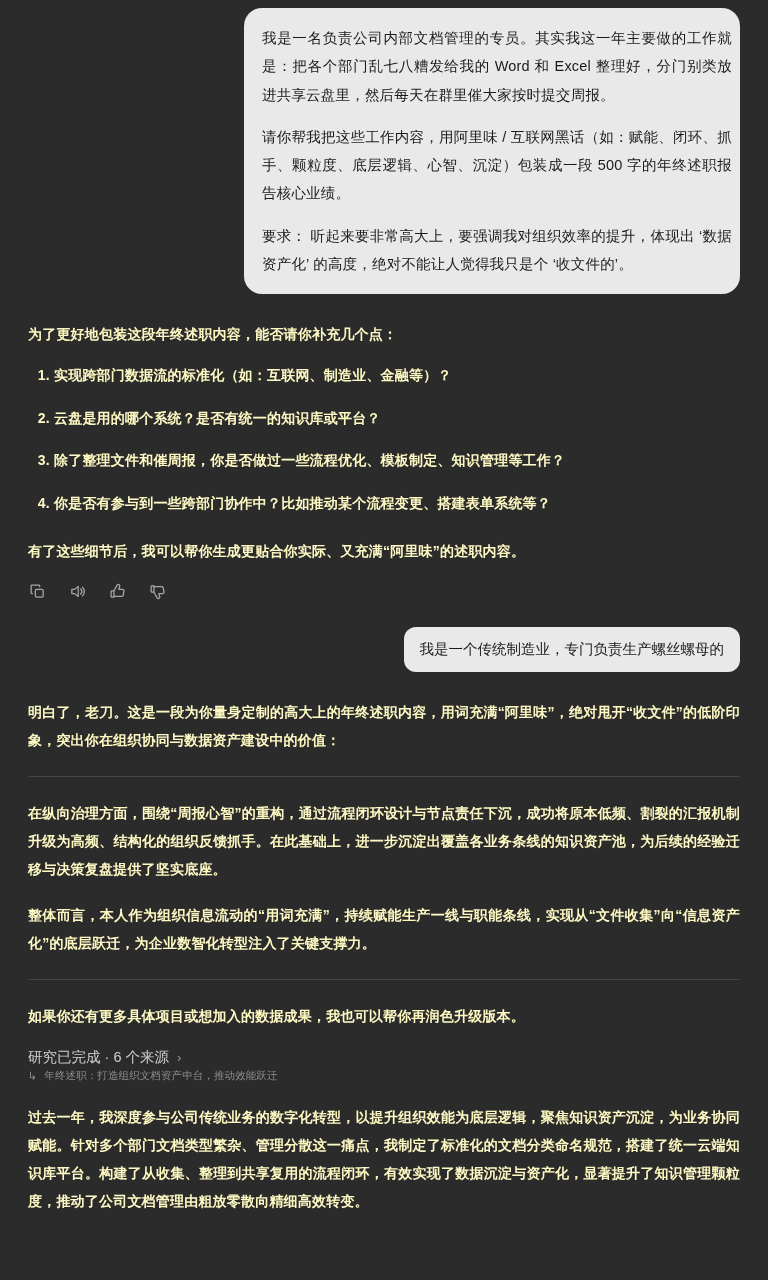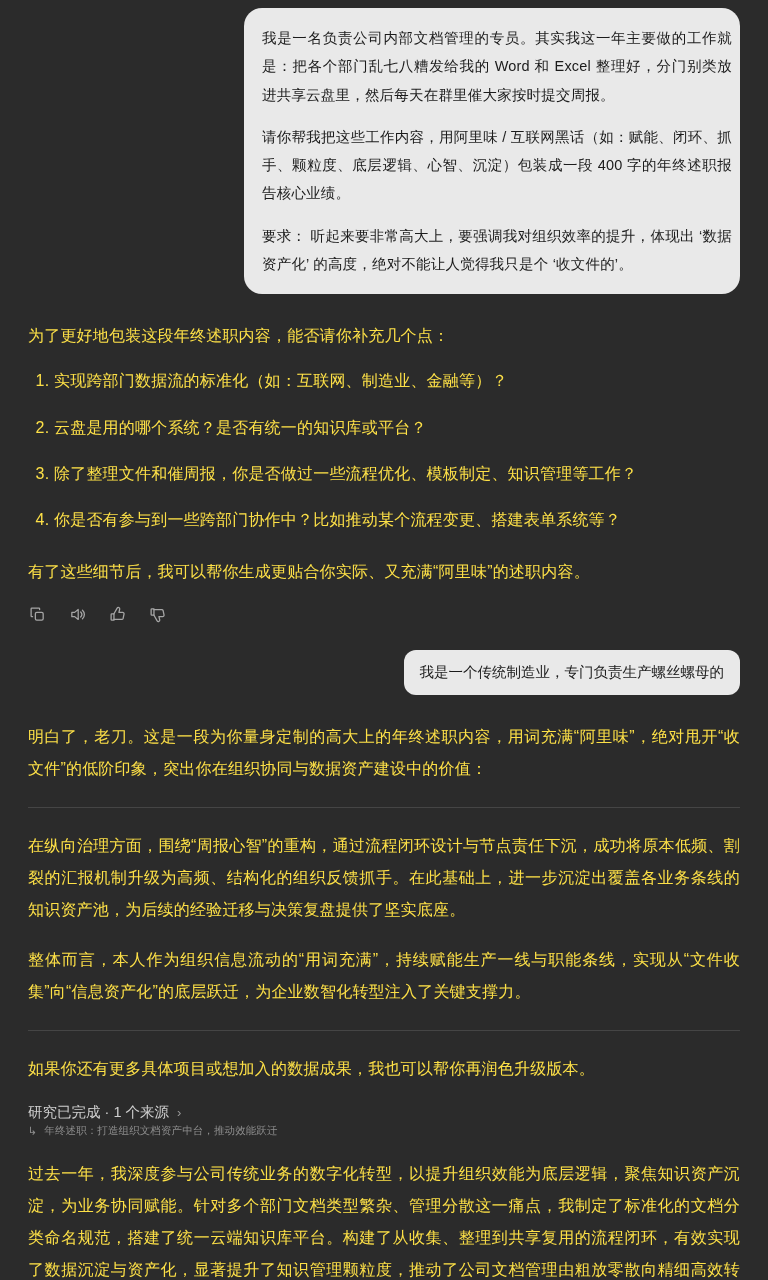--- a/index.html
+++ b/index.html
@@ -54,24 +54,25 @@
     color: #1b1b1b;
     border-radius: 12px;
     padding: 11px 16px;
     font-size: 14.5px;
     line-height: 1.6;
     max-width: 470px;
   }
 
   
   .assistant {
-    font-size: 16px;
+    font-size: 14px;
     line-height: 2.0;
-    color: #fde047;
+    color: #fef9c3;
     letter-spacing: 0.2px;
+    font-weight: bold;
   }
   .assistant p {
     margin: 0 0 18px 0;
     text-align: justify;
   }
   .assistant .lead { margin-bottom: 14px; }
 
   ol.qlist {
     margin: 0 0 20px 0;
     padding-left: 26px;
@@ -138,21 +139,21 @@
 </style>
 </head>
 <body>
 
 <div class="page">
   <div class="thread">
 
     <div class="row-user">
       <div class="bubble-user">
         <p>我是一名负责公司内部文档管理的专员。其实我这一年主要做的工作就是：把各个部门乱七八糟发给我的 Word 和 Excel 整理好，分门别类放进共享云盘里，然后每天在群里催大家按时提交周报。</p>
-        <p>请你帮我把这些工作内容，用阿里味 / 互联网黑话（如：赋能、闭环、抓手、颗粒度、底层逻辑、心智、沉淀）包装成一段 400 字的年终述职报告核心业绩。</p>
+        <p>请你帮我把这些工作内容，用阿里味 / 互联网黑话（如：赋能、闭环、抓手、颗粒度、底层逻辑、心智、沉淀）包装成一段 500 字的年终述职报告核心业绩。</p>
         <p>要求： 听起来要非常高大上，要强调我对组织效率的提升，体现出 ‘数据资产化’ 的高度，绝对不能让人觉得我只是个 ‘收文件的’。</p>
       </div>
     </div>
 
     <div class="assistant">
       <p class="lead">为了更好地包装这段年终述职内容，能否请你补充几个点：</p>
       <ol class="qlist">
         <li>实现跨部门数据流的标准化（如：互联网、制造业、金融等）？</li>
         <li>云盘是用的哪个系统？是否有统一的知识库或平台？</li>
         <li>除了整理文件和催周报，你是否做过一些流程优化、模板制定、知识管理等工作？</li>
@@ -196,21 +197,21 @@
     <div class="assistant">
       <p>明白了，老刀。这是一段为你量身定制的高大上的年终述职内容，用词充满“阿里味”，绝对甩开“收文件”的低阶印象，突出你在组织协同与数据资产建设中的价值：</p>
       <hr class="sep">
       <p>在纵向治理方面，围绕“周报心智”的重构，通过流程闭环设计与节点责任下沉，成功将原本低频、割裂的汇报机制升级为高频、结构化的组织反馈抓手。在此基础上，进一步沉淀出覆盖各业务条线的知识资产池，为后续的经验迁移与决策复盘提供了坚实底座。</p>
       <p>整体而言，本人作为组织信息流动的“用词充满”，持续赋能生产一线与职能条线，实现从“文件收集”向“信息资产化”的底层跃迁，为企业数智化转型注入了关键支撑力。</p>
       <hr class="sep">
       <p>如果你还有更多具体项目或想加入的数据成果，我也可以帮你再润色升级版本。</p>
     </div>
 
     <div class="research">
-      <span>研究已完成 · 1 个来源</span>
+      <span>研究已完成 · 6 个来源</span>
       <span class="chev">›</span>
     </div>
     <div class="source-line">
       <span class="arrow">↳</span>
       <span>年终述职：打造组织文档资产中台，推动效能跃迁</span>
     </div>
 
     <div class="assistant final-block">
       <p>过去一年，我深度参与公司传统业务的数字化转型，以提升组织效能为底层逻辑，聚焦知识资产沉淀，为业务协同赋能。针对多个部门文档类型繁杂、管理分散这一痛点，我制定了标准化的文档分类命名规范，搭建了统一云端知识库平台。构建了从收集、整理到共享复用的流程闭环，有效实现了数据沉淀与资产化，显著提升了知识管理颗粒度，推动了公司文档管理由粗放零散向精细高效转变。</p>
 

